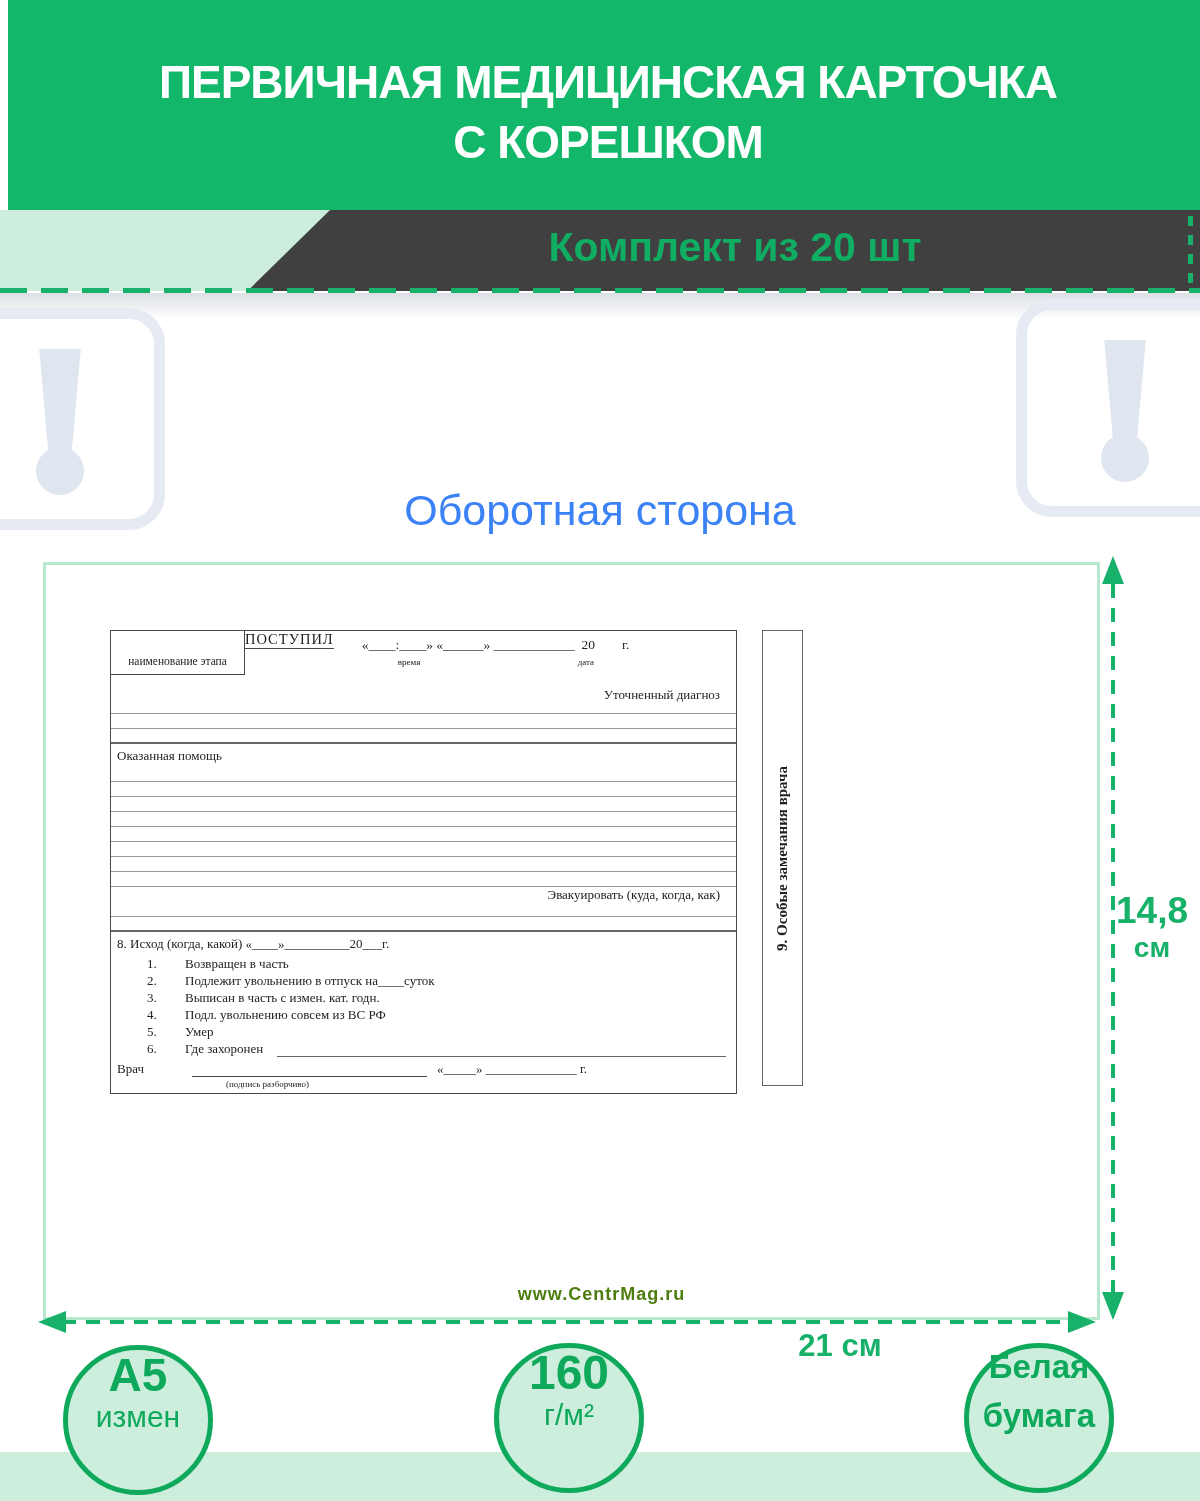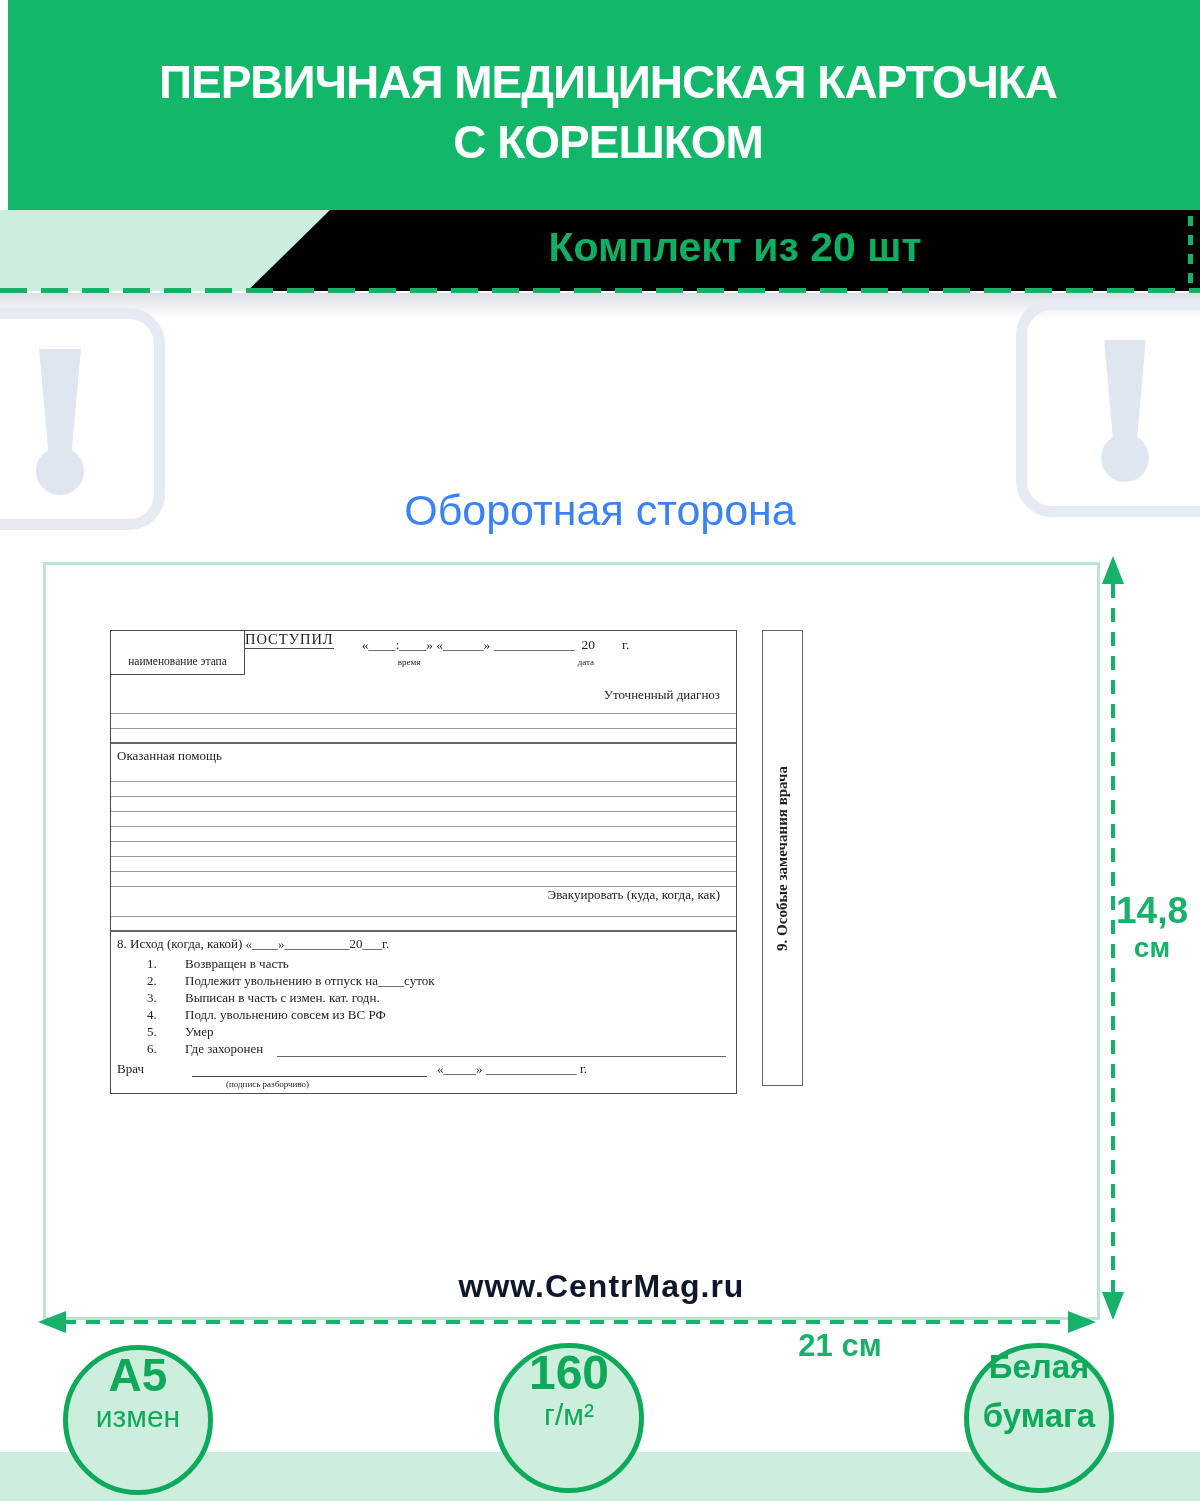--- a/index.html
+++ b/index.html
@@ -5,21 +5,21 @@
   * { margin:0; padding:0; box-sizing:border-box; }
   body { background:#ffffff; font-family:"Liberation Sans", sans-serif; }
   .page { position:relative; width:1200px; height:1501px; overflow:hidden; background:#ffffff; margin:0 auto; }
 
   
   .hero { position:absolute; top:0; left:8px; width:1200px; height:210px; background:#12b76a; }
   .hero-title { padding-top:52px; text-align:center; color:#ffffff; font-weight:700;
                 font-size:46px; line-height:60px; letter-spacing:-1px; }
 
   
-  .band { position:absolute; top:210px; left:0; width:1200px; height:81px; background:#000000; }
+  .band { position:absolute; top:210px; left:0; width:1200px; height:81px; background:#404040; }
   .band-shape { position:absolute; left:0; top:0; width:330px; height:81px; background:#cdeedd;
                 clip-path:polygon(0 0, 100% 0, 75% 100%, 0 100%); }
   .band-text { position:absolute; top:14px; left:0; width:100%; text-align:center; padding-left:270px;
                font-size:41px; font-weight:600; color:#0fae62; }
   .band-perf { position:absolute; right:7px; top:6px; width:5px; height:72px;
                background:repeating-linear-gradient(180deg,#17b169 0 10px, transparent 10px 19px); }
 
   .tear { position:absolute; top:288px; left:0; width:100%; height:5px;
           background:repeating-linear-gradient(90deg,#17b169 0 27px, transparent 27px 41px); }
   .shadow-band { position:absolute; top:293px; left:0; width:100%; height:26px;
@@ -73,21 +73,21 @@
   .sig { width:235px; border-bottom:1px solid #444; margin-left:48px; position:relative; height:14px; }
   .sig-note { position:absolute; top:16px; left:34px; font-size:9px; white-space:nowrap; }
   .doc-date { white-space:pre; margin-left:10px; }
 
   .strip { position:absolute; left:716px; top:65px; width:41px; height:456px; border:1px solid #666;
            display:flex; align-items:center; justify-content:center; background:#fff; }
   .strip-text { transform:rotate(-90deg); white-space:nowrap; font-family:"Liberation Serif", serif;
                 font-weight:700; font-size:15px; color:#222; }
 
   .watermark { position:absolute; bottom:12px; left:0; width:100%; text-align:center; padding-left:60px;
-               font-size:32px; color:#0f172a; font-weight:600; letter-spacing:1px; }
+               font-size:18px; color:#4d7c0f; font-weight:600; letter-spacing:1px; }
 
   
   .vdim-shaft { position:absolute; left:1111px; top:584px; width:4px; height:710px;
                 background:repeating-linear-gradient(180deg,#17b169 0 14px, transparent 14px 24px); }
   .vdim-top { position:absolute; left:1102px; top:556px; width:0; height:0;
               border-left:11px solid transparent; border-right:11px solid transparent;
               border-bottom:28px solid #17b169; }
   .vdim-bottom { position:absolute; left:1102px; top:1292px; width:0; height:0;
                  border-left:11px solid transparent; border-right:11px solid transparent;
                  border-top:28px solid #17b169; }

